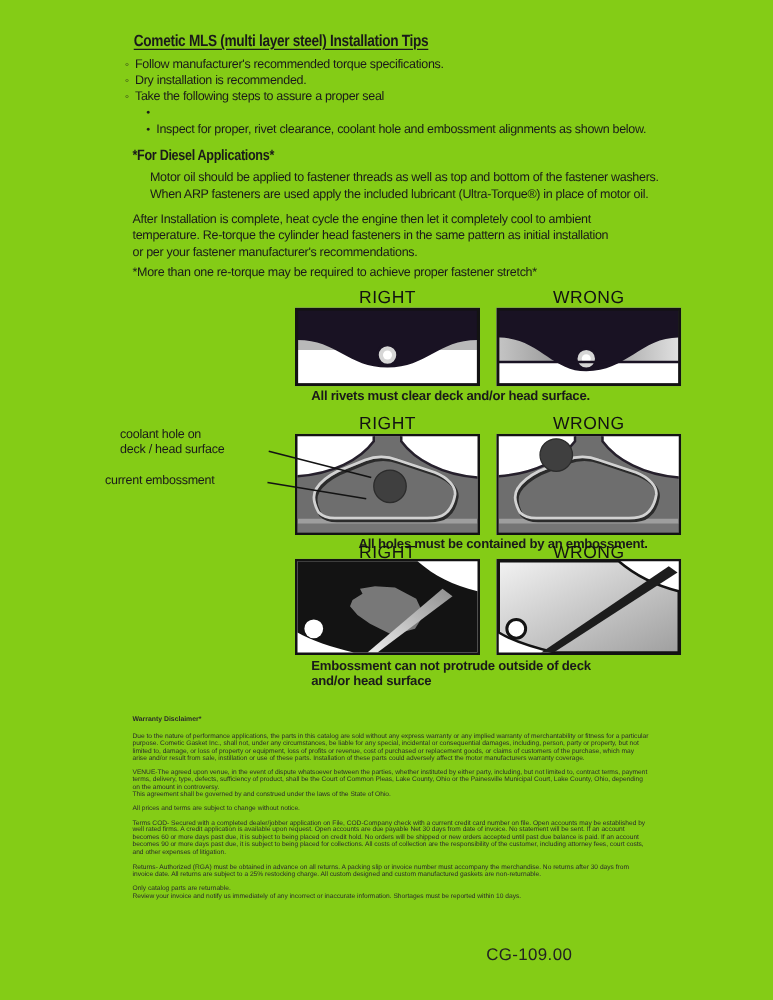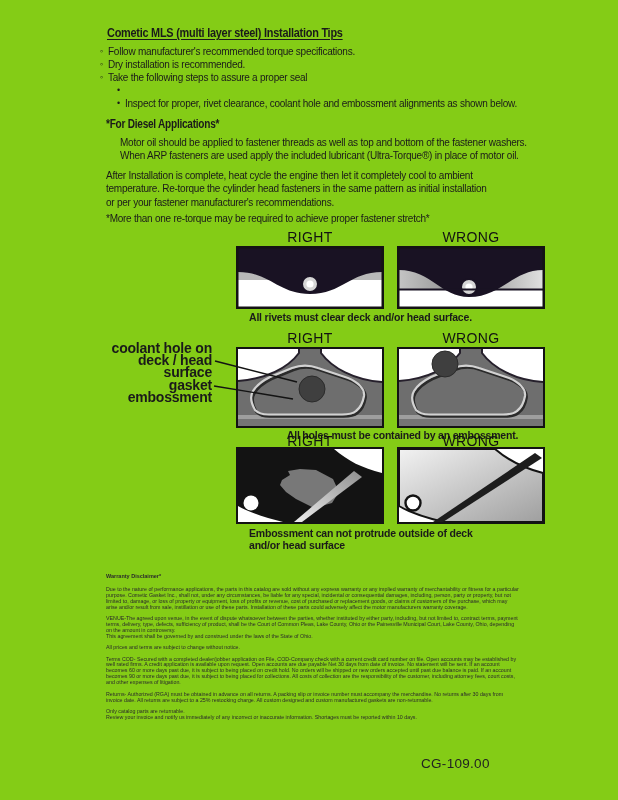--- a/index.html
+++ b/index.html
@@ -31,29 +31,29 @@
   .lbl-r2 { left:236px; top:330px; } .lbl-w2 { left:397px; top:330px; }
   .lbl-r3 { left:236px; top:433px; } .lbl-w3 { left:397px; top:433px; }
   .dbox { display:block; }
   .bx-r1 { left:236px; top:246px; } .bx-w1 { left:397px; top:246px; }
   .bx-r2 { left:236px; top:347px; } .bx-w2 { left:397px; top:347px; }
   .bx-r3 { left:236px; top:447px; } .bx-w3 { left:397px; top:447px; }
   .caption { font-size:10.5px; font-weight:bold; letter-spacing:-0.2px; white-space:nowrap;margin-left:12px; }
   .cap1 { left:237px; top:311px; }
   .cap2 { left:236px; top:429px; width:309px; text-align:center; }
   .cap3 { left:237px; top:527px; line-height:12px; }
-  .side-label { font-size:14px; font-weight:bold; letter-spacing:-0.2px; text-align:right; line-height:12px; }
+  .side-label { font-size:10px; font-weight:normal; letter-spacing:-0.2px; line-height:12px; }
   .sl-coolant { left:96px; top:342px; width:116px; }
   .sl-emboss  { left:84px; top:379px; width:128px; }
   .leader-overlay { left:0; top:0; width:618px; height:800px; pointer-events:none; }
   .legal { left:106px; top:574px; width:414px; font-size:5.3px; line-height:5.9px; color:#2b2b2b; letter-spacing:0; }
   .legal .lh { font-weight:bold; font-size:5.5px; margin:0 0 7px 0; }
   .legal p { margin:0 0 5.5px 0; }
   .legal p.tight { margin:0; }
-  .footer-code { left:389px; top:756px; font-size:13.5px; letter-spacing:0.3px; color:#222;margin-left:32px; }
+  .footer-code { left:389px; top:756px; font-size:13.5px; letter-spacing:0.3px; color:#222; }
 </style>
 </head>
 <body>
 
 <div class="page">
 
   <div class="abs title">Cometic MLS (multi layer steel) Installation Tips</div>
 
   <div class="abs bullets">
     <div class="b-row">
@@ -142,21 +142,21 @@
     <path d="M19,63 C15,56 14,49 17,44 C20,39 26,34 34,30 L56,21 C64,18 74,18 82,21 L112,31 C122,35 129,42 128,49 C127,55 124,61 120,64 C117,66.5 112,67.5 106,67.5 L32,67.5 C26,67.5 22,66 19,63 Z" fill="none" stroke="#d2d2d2" stroke-width="2.2"></path>
     <circle cx="48" cy="17" r="13" fill="#3f3f3f" stroke="#2b2b2b" stroke-width="1"></circle>
     <rect x="1" y="1" width="146" height="79" fill="none" stroke="#131313" stroke-width="2"></rect>
   </svg>
   <div class="abs caption cap2">All holes must be contained by an embossment.</div>
 
   <div class="abs side-label sl-coolant">
     <div>coolant hole on</div>
     <div>deck / head surface</div>
   </div>
-  <div class="abs side-label sl-emboss">gasket embossment</div>
+  <div class="abs side-label sl-emboss">current embossment</div>
 
   <svg class="abs leader-overlay" width="618" height="800" viewBox="0 0 618 800">
     <line x1="215" y1="361" x2="297" y2="382" stroke="#131313" stroke-width="1.4"></line>
     <line x1="214" y1="386" x2="293" y2="399" stroke="#131313" stroke-width="1.4"></line>
   </svg>
 
   <div class="abs dg-label lbl-r3">RIGHT</div>
   <div class="abs dg-label lbl-w3">WRONG</div>
 
   <svg class="abs dbox bx-r3" width="148" height="77" viewBox="0 0 148 77">

